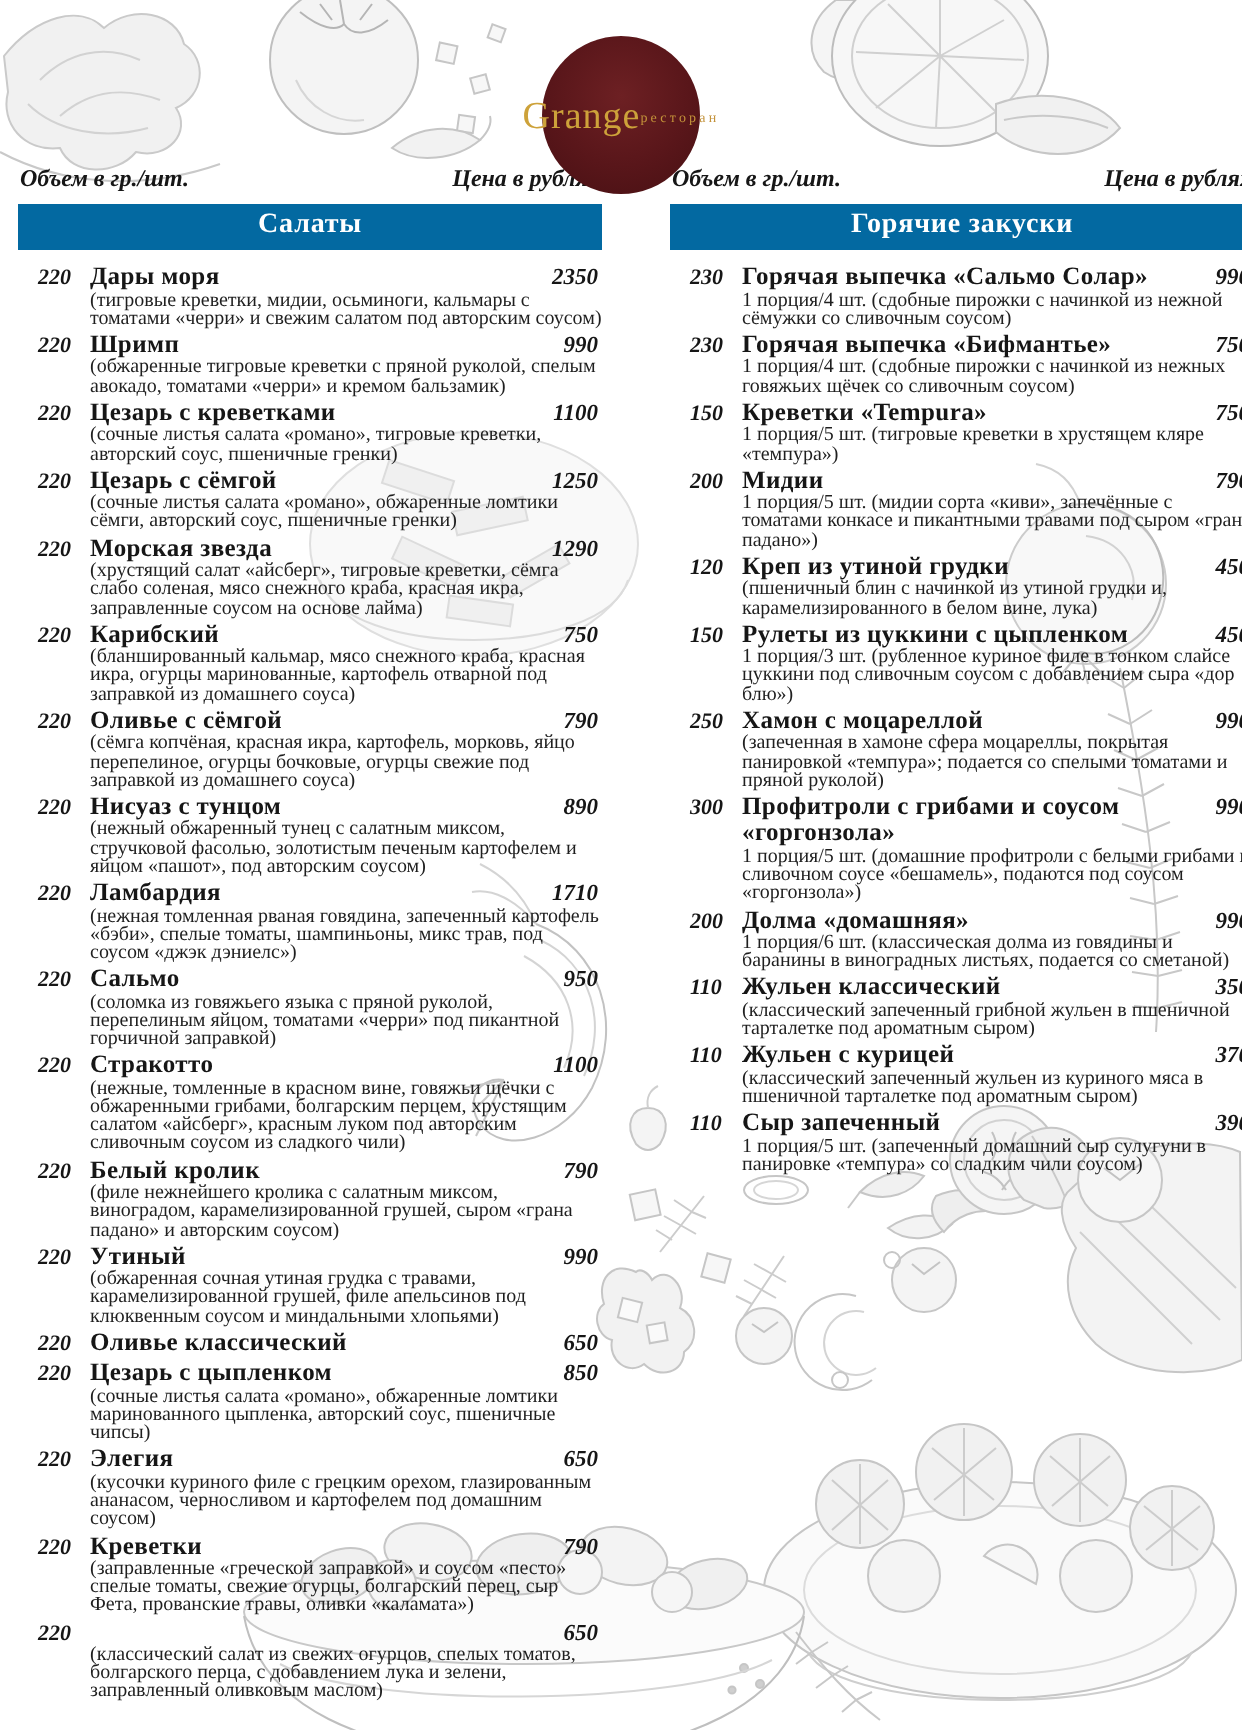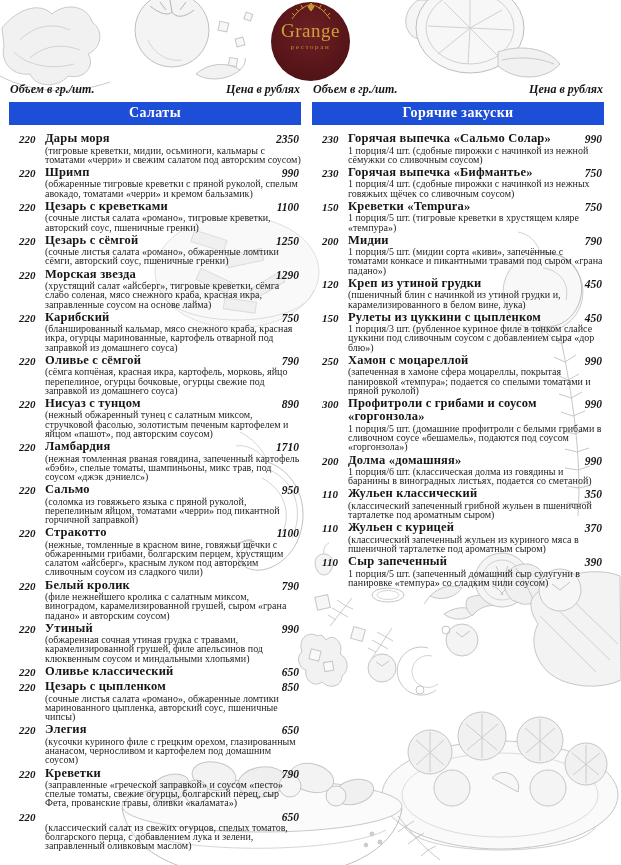--- a/index.html
+++ b/index.html
@@ -1,31 +1,31 @@
 <!DOCTYPE html>
 <html><head>
 <meta charset="utf-8">
 <style>
   html,body{margin:0;padding:0;background:#888;}
   .page{position:relative;width:621px;height:865px;background:#ffffff;overflow:hidden;
         font-family:"Liberation Serif","DejaVu Serif",serif;color:#161616;margin:0 auto;}
   svg.decor{position:absolute;left:0;top:0;z-index:0;}
   
-  .logo{position:absolute;left:271px;top:2px;width:79px;height:79px;border-radius:50%;
+  .logo{position:absolute;left:271px;top:18px;width:79px;height:79px;border-radius:50%;
         background:radial-gradient(circle at 50% 38%,#6d2023 0%,#59161a 55%,#471013 100%);
-        z-index:2;display:flex;flex-direction:column;align-items:center;justify-content:flex-start;}
+        z-index:2;display:flex;flex-direction:row;align-items:center;justify-content:center;}
   .logo-title{color:#cda23a;font-size:19px;line-height:19px;letter-spacing:.5px;margin-top:1px;}
   .logo-sub{color:#c3923a;font-size:7px;letter-spacing:1.6px;margin-top:3px;}
   
   .columns{position:absolute;top:82px;left:0;width:569px;z-index:1;display:flex;
-           padding:0 8px 0 9px;gap:11px;box-sizing:border-box;}
+           padding:0 8px 0 9px;gap:34px;box-sizing:border-box;}
   .col{width:292px;flex:0 0 292px;}
   .col-head{display:flex;justify-content:space-between;align-items:baseline;
             font-weight:bold;font-style:italic;font-size:12px;padding:0 1px 5px 1px;}
-  .bar{background:#1d4ed8;color:#fff;text-align:center;font-weight:bold;font-size:14px;
+  .bar{background:#0369a1;color:#fff;text-align:center;font-weight:bold;font-size:14px;
        padding:3px 0 4px;letter-spacing:.4px;margin-bottom:7px;}
   .items{}
   .item{display:grid;grid-template-columns:36px 1fr 46px;margin-bottom:2px;}
   .w{grid-row:1;grid-column:1;font-style:italic;font-weight:bold;font-size:11px;
      padding:1px 0 0 10px;}
   .nm{grid-row:1;grid-column:2;font-weight:bold;font-size:12.5px;line-height:13.5px;
       letter-spacing:.2px;}
   .pr{grid-row:1;grid-column:3;font-style:italic;font-weight:bold;font-size:11.5px;
       text-align:right;padding:1px 2px 0 0;}
   .ds{grid-row:2;grid-column:2/4;font-size:10px;line-height:9.2px;color:#1f1f1f;}

